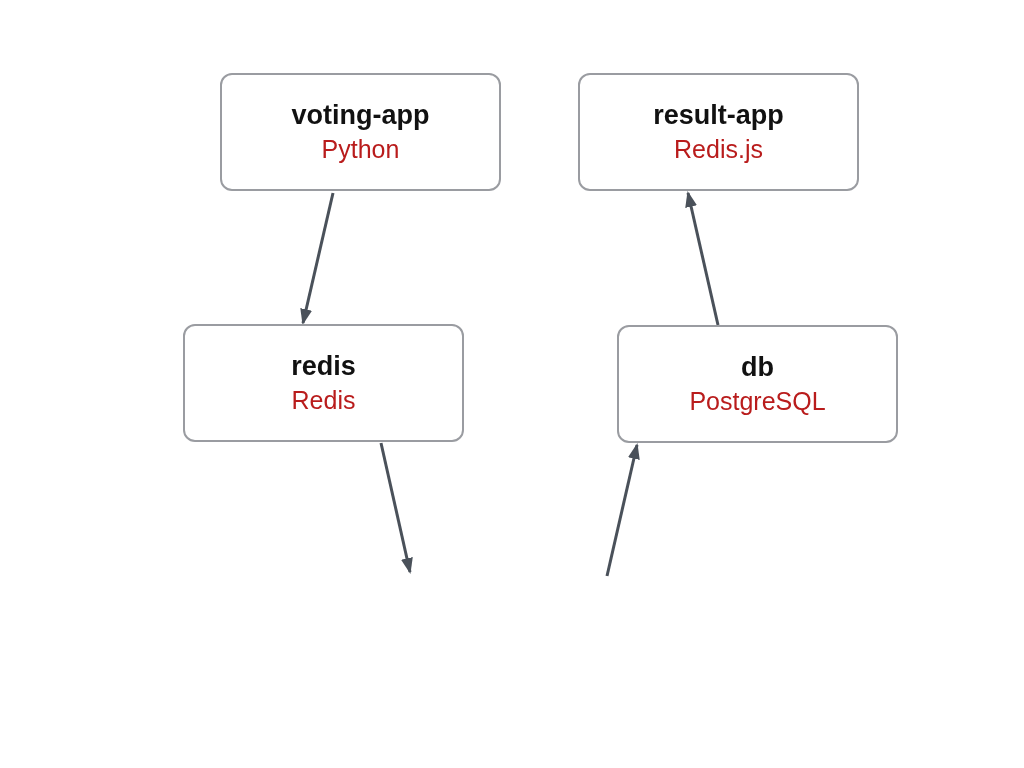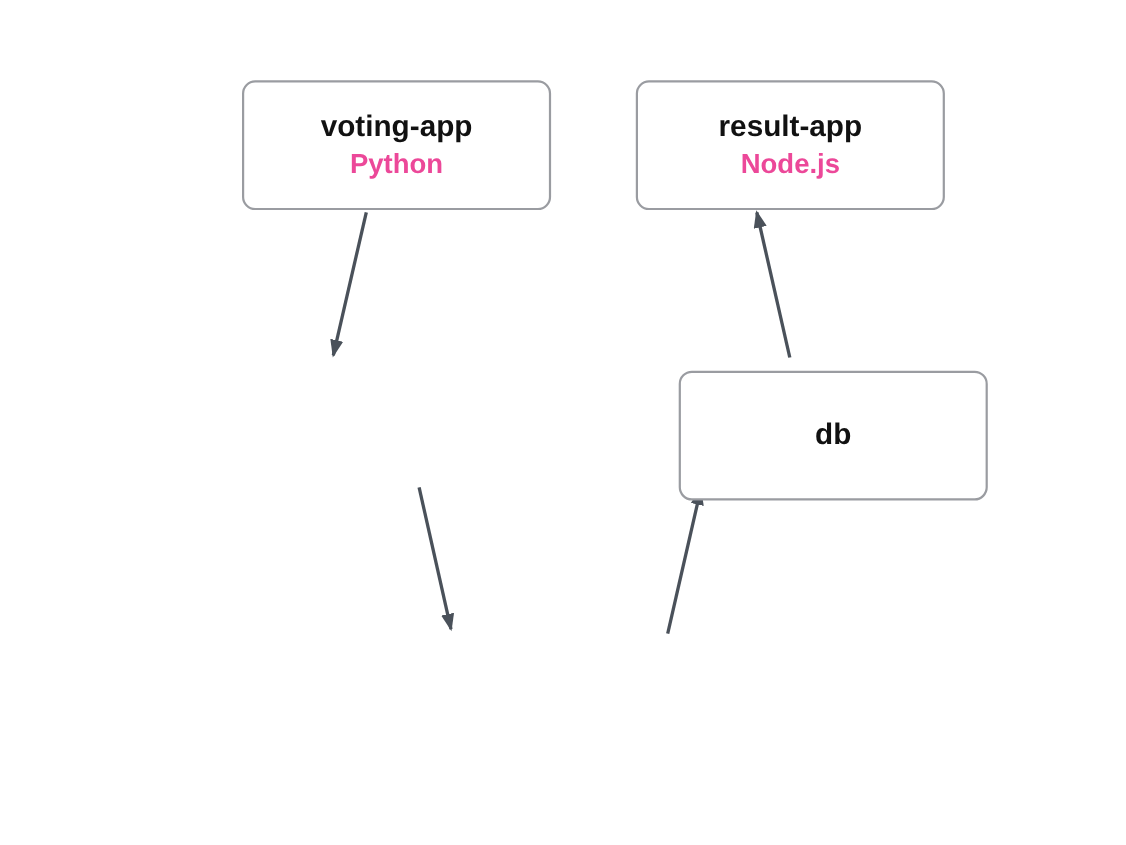--- a/index.html
+++ b/index.html
@@ -40,28 +40,28 @@
     margin-left: 28px;
   }
   .node .title {
     font-size: 27px;
     font-weight: bold;
     color: #111111;
     line-height: 1.3;
   }
   .node .subtitle {
     font-size: 25px;
-    font-weight: bold;
-    color: #ec4899;
+    font-weight: normal;
+    color: #b91c1c;
     line-height: 1.3;
   }
   #node-voting-app { left: 192px; top: 73px; }
   #node-result-app { left: 550px; top: 73px; align-items: center; }
   #node-redis      { left: 155px; top: 324px; }
-  #node-db         { left: 589px; top: 337px; }
+  #node-db         { left: 589px; top: 325px; }
   #node-worker     { left: 371px; top: 574px; }
   .edge {
     stroke: #4a515a;
     stroke-width: 3;
     fill: none;
   }
 </style>
 </head>
 <body>
 
@@ -79,22 +79,27 @@
     <line class="edge" x1="718" y1="325" x2="688" y2="193" marker-end="url(#arrowhead)"></line>
   </svg>
 
   <div class="node" id="node-voting-app">
     <div class="title">voting-app</div>
     <div class="subtitle">Python</div>
   </div>
 
   <div class="node" id="node-result-app">
     <div class="title">result-app</div>
-    <div class="subtitle">Node.js</div>
+    <div class="subtitle">Redis.js</div>
   </div>
 
+  <div class="node" id="node-redis">
+    <div class="title">redis</div>
+    <div class="subtitle">Redis</div>
+  </div>
 
   <div class="node" id="node-db">
     <div class="title">db</div>
+    <div class="subtitle">PostgreSQL</div>
   </div>
 
 
 </div>
 
 </body></html>

